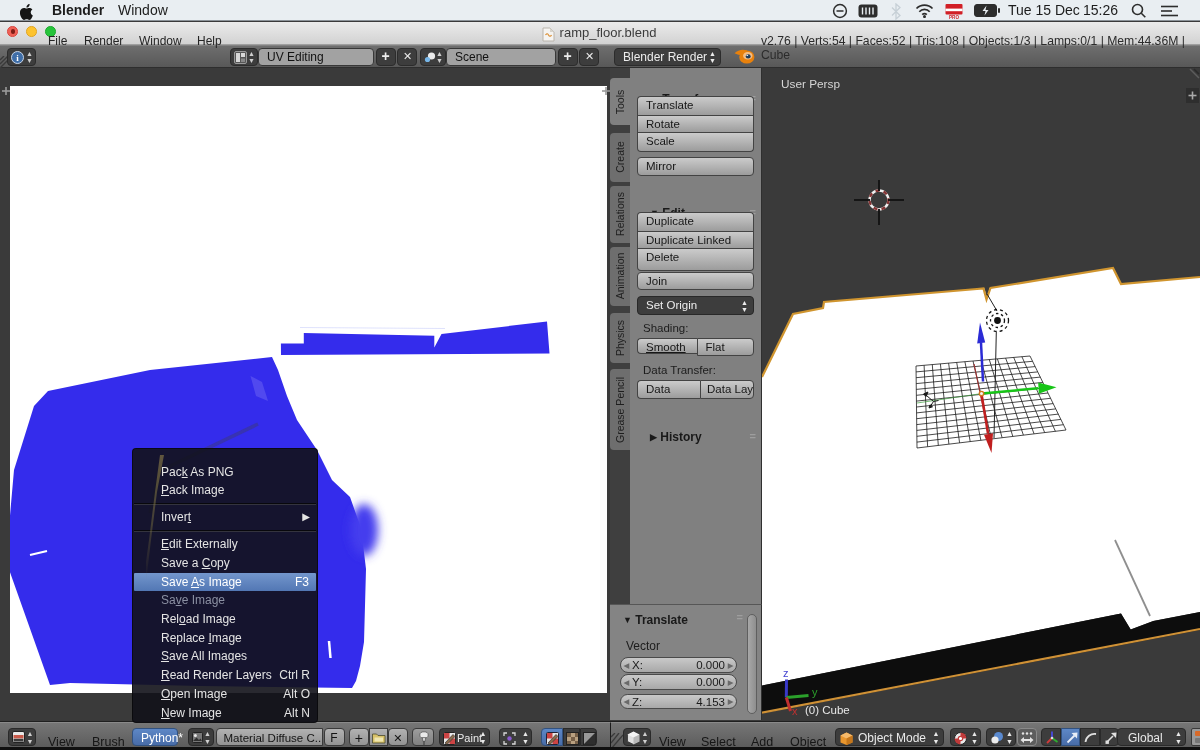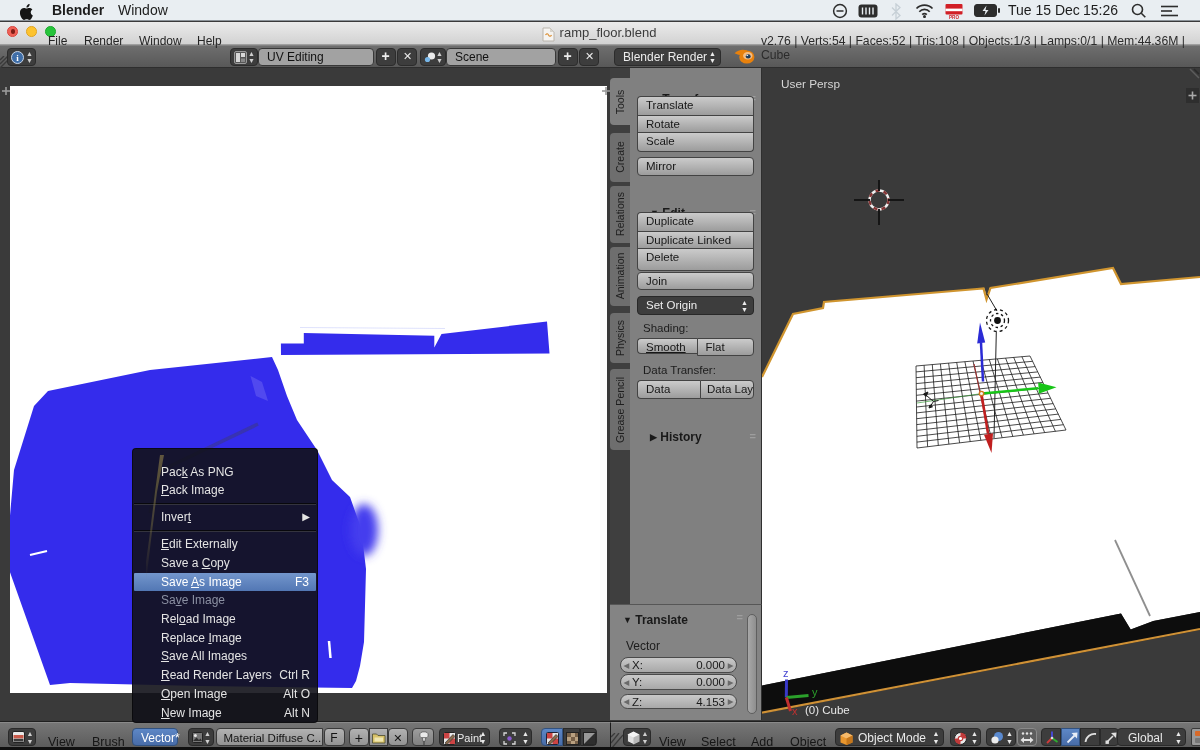--- a/index.html
+++ b/index.html
@@ -429,21 +429,21 @@
   <div class="hbtn dk" style="left:8px;width:28px;">
     <svg style="position:absolute;left:3px;top:2px;" width="13" height="12" viewBox="0 0 13 12">
       <rect x="0.5" y="0.5" width="12" height="11" rx="1.5" fill="#e8e8e8" stroke="#222"></rect>
       <rect x="1.5" y="4" width="10" height="3.4" fill="#c85a4a"></rect>
       <rect x="1.5" y="7.8" width="10" height="2.8" fill="#3a3a3a"></rect>
     </svg>
     <span style="position:absolute;right:1.5px;top:1px;font-size:7px;color:#cfcfcf;line-height:7.5px;">▲<br>▼</span>
   </div>
   <div class="htext" style="left:48px;">View</div>
   <div class="htext" style="left:92px;">Brush</div>
-  <div class="hbtn blu" style="left:132px;width:45.5px;padding:2px 0 0 8px;">Vector*</div>
+  <div class="hbtn blu" style="left:132px;width:45.5px;padding:2px 0 0 8px;">Python*</div>
   <div class="hbtn dk" style="left:188px;width:25.5px;">
     <svg style="position:absolute;left:2.5px;top:3px;" width="11" height="11" viewBox="0 0 11 11">
       <rect x="0.5" y="0.5" width="10" height="10" rx="1" fill="#777" stroke="#222"></rect>
       <circle cx="3.4" cy="3.4" r="1.5" fill="#e8e8e8"></circle>
       <path d="M1 9 L4.5 5.5 L7 8 L8.5 6.5 L10 9 z" fill="#2e2e2e"></path>
     </svg>
     <span style="position:absolute;right:1.5px;top:1px;font-size:7px;color:#cfcfcf;line-height:7.5px;">▲<br>▼</span>
   </div>
   <div class="hbtn lt" style="left:215.5px;width:107px;border-radius:4px 0 0 4px;padding:2.5px 0 0 7px;white-space:nowrap;overflow:hidden;font-size:11.5px;">Material Diffuse C...</div>
   <div class="hbtn lt" style="left:323.5px;width:21px;text-align:center;padding-top:2px;">F</div>

